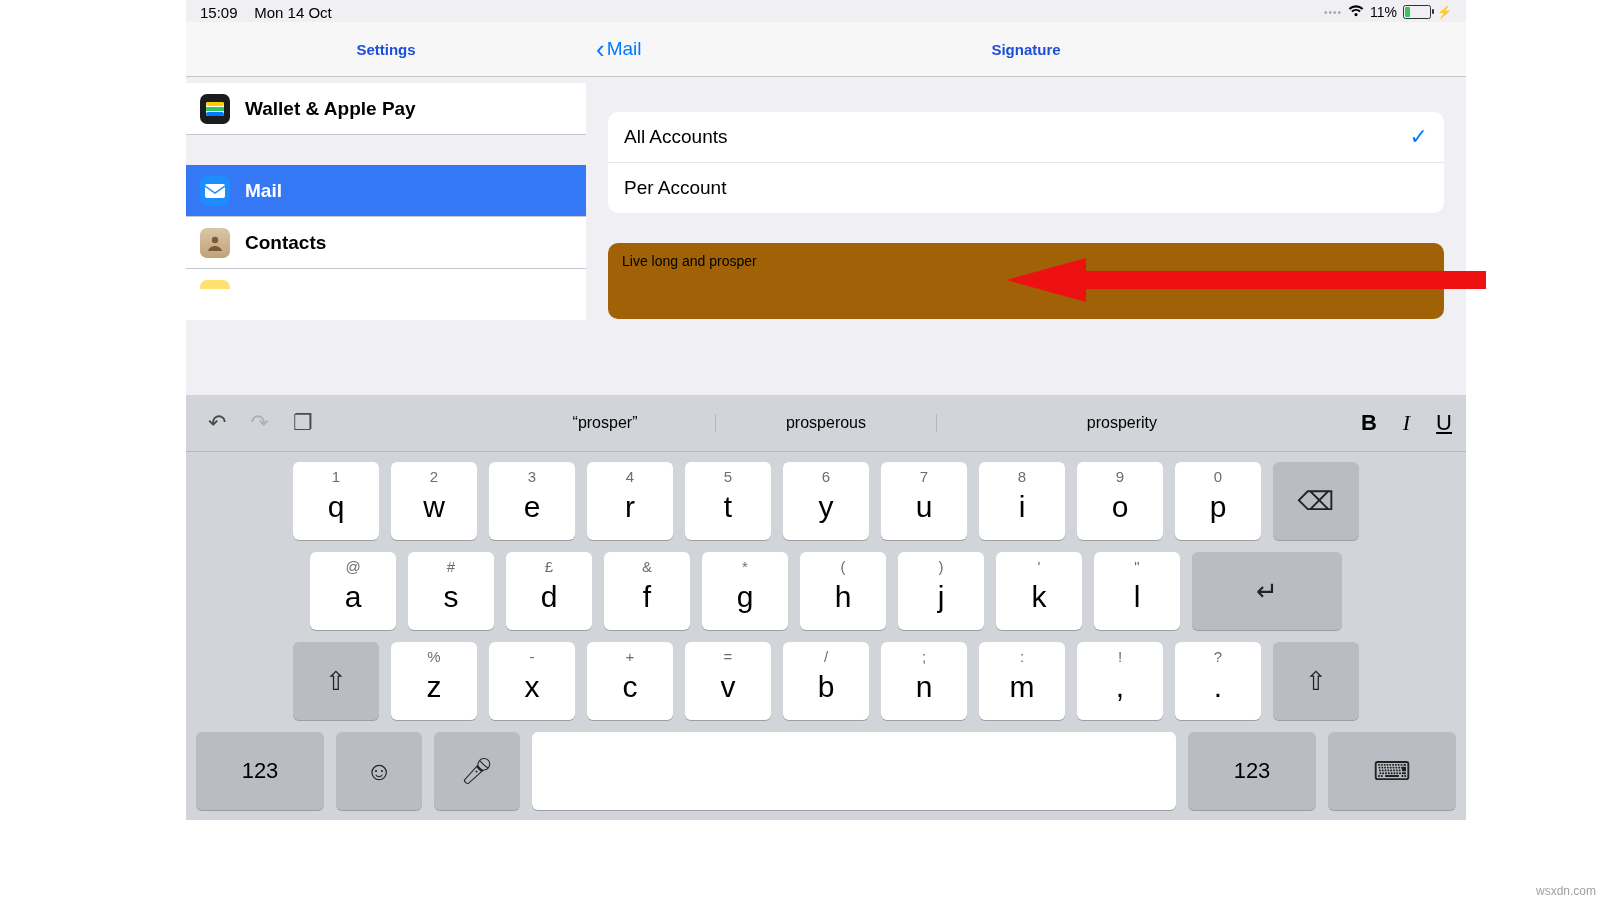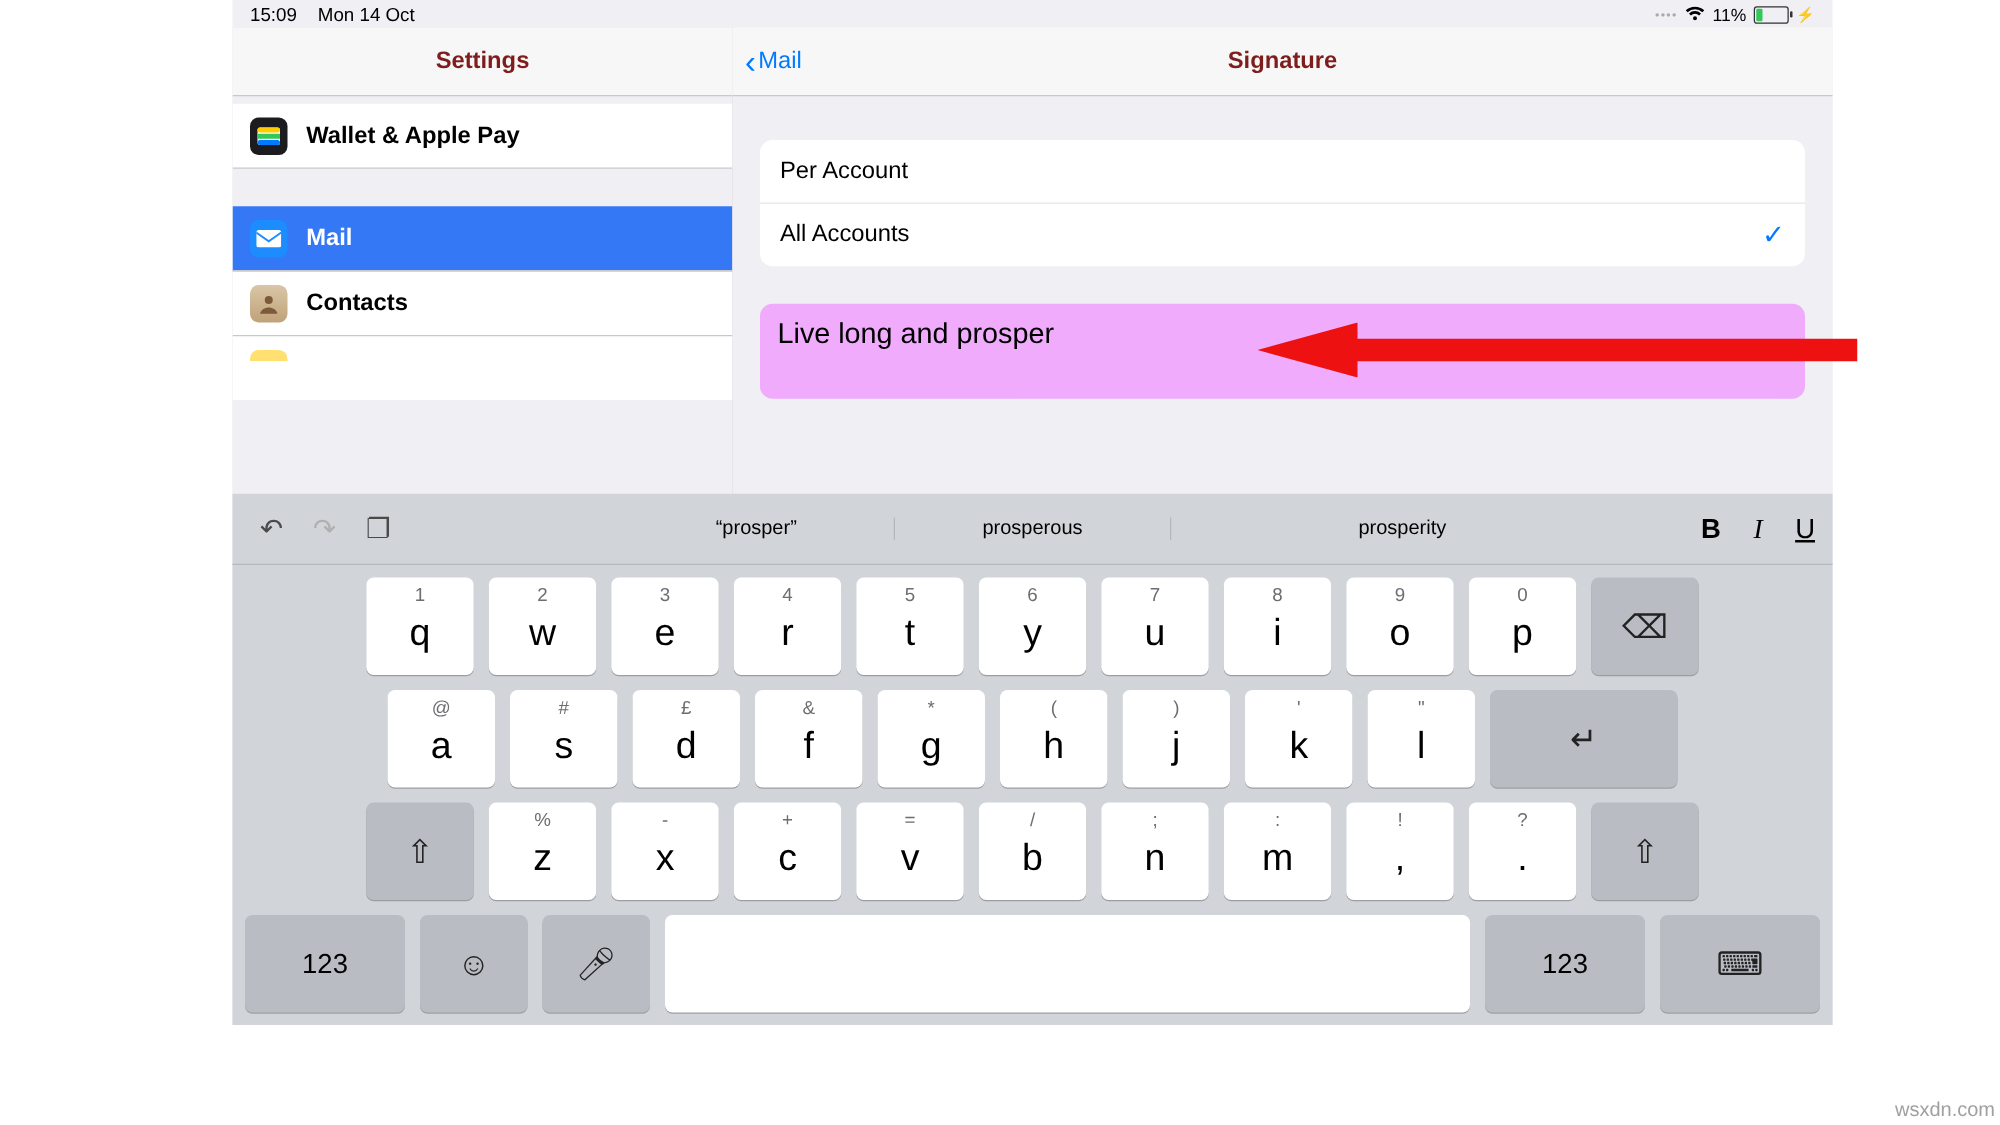--- a/index.html
+++ b/index.html
@@ -11,21 +11,21 @@
   .status-right{display:flex;align-items:center;gap:6px;font-size:14px;}
   .dots{letter-spacing:1px;color:#aaa;font-size:10px;}
   .battery{display:inline-block;position:relative;width:26px;height:12px;border:1px solid #333;border-radius:2.5px;}
   .battery::after{content:"";position:absolute;right:-4px;top:3px;width:2px;height:5px;background:#333;border-radius:1px;}
   .battery .fill{position:absolute;left:1px;top:1px;bottom:1px;width:20%;background:#35c759;border-radius:1px;}
 
   
   .masterpane{position:absolute;left:0;top:22px;width:400px;bottom:0;background:#efeff4;border-right:1px solid #c8c7cc;overflow:hidden;}
   .detailpane{position:absolute;left:400px;top:22px;right:0;bottom:0;background:#efeff4;}
   .navbar{height:54px;width:100%;display:flex;align-items:center;justify-content:center;position:relative;border-bottom:1px solid #c8c7cc;background:#f7f7f7;}
-  .navtitle{font-weight:600;font-size:19px;color:#7f1d1d;}
+  .navtitle{font-weight:600;font-size:15px;color:#1d4ed8;}
   .backbtn{position:absolute;left:10px;top:0;height:100%;display:flex;align-items:center;color:#007aff;font-size:19px;gap:2px;}
   .chev{font-size:26px;font-weight:400;line-height:0;}
 
   
   .list{background:#fff;}
   .row{display:flex;align-items:center;height:51px;padding:0 14px;border-bottom:0.5px solid #c8c7cc;font-size:19px;color:#000;gap:15px;font-weight:bold;}
   .row.selected{background:#3478f6;color:#fff;}
   .row.selected .appicon{color:#fff;}
   .sectiongap{height:30px;}
   .appicon{width:30px;height:30px;border-radius:7px;display:flex;align-items:center;justify-content:center;font-size:16px;color:#fff;flex-shrink:0;}
@@ -34,21 +34,21 @@
   .ic-mail{background:#1c8cff;}
   .ic-contacts{background:linear-gradient(180deg,#d9c6a6 0%,#c0a27a 100%);}
   .ic-calendar{background:#fff;border:0.5px solid #ddd;box-sizing:border-box;}
   .ic-notes{background:linear-gradient(180deg,#ffe070 0% 30%,#fff 30% 100%);}
 
   
   .group{margin:35px 22px 0 22px;background:#fff;border-radius:10px;overflow:hidden;}
   .drow{height:50px;display:flex;align-items:center;padding:0 16px;font-size:19px;color:#000;border-bottom:0.5px solid #e5e5ea;justify-content:space-between;}
   .drow:last-child{border-bottom:none;}
   .check{color:#007aff;font-size:22px;}
-  .editor{margin:30px 22px 0 22px;background:#f0abfc;border-radius:10px;height:76px;padding:10px 14px;font-size:23px;box-sizing:border-box;}
+  .editor{margin:30px 22px 0 22px;background:#a16207;border-radius:10px;height:76px;padding:10px 14px;font-size:14px;box-sizing:border-box;}
 
   
   .annot{position:absolute;left:820px;top:258px;width:480px;height:44px;pointer-events:none;}
 
   
   .keyboard{position:absolute;left:186px;top:395px;width:1280px;height:425px;background:#d1d4d9;box-sizing:border-box;}
   .kb-top{height:56px;display:flex;align-items:center;position:relative;border-bottom:1px solid #b5b8bd;}
   .kb-tools{display:flex;gap:24px;padding-left:22px;color:#4a4a4a;font-size:22px;}
   .kb-tools .disabled{color:#b0b0b0;}
   .kb-suggest{position:absolute;left:0;right:0;display:flex;justify-content:center;gap:0;color:#000;font-size:16px;}
@@ -65,21 +65,21 @@
   .key .alt{position:absolute;top:6px;font-size:15px;color:#6d6d72;}
   .key .main{font-size:30px;color:#000;margin-top:12px;}
   .key.fn{background:#b9bdc3;}
   .key.wide{width:128px;}
   .key.wider{width:150px;}
   .key.shift{width:86px;}
   .spacebar{flex:1;background:#fff;border-radius:6px;box-shadow:0 1px 0 rgba(0,0,0,.25);}
   .glyph{font-size:26px;color:#222;}
   .klabel{font-size:22px;}
 
-  .watermark{position:absolute;right:4px;bottom:2px;font-size:16px;color:#a0a0a0;}
+  .watermark{position:absolute;right:4px;bottom:2px;font-size:12px;color:#a0a0a0;}
 </style>
 </head>
 <body>
 
 <div id="stage">
   <div id="device">
 
     <div class="statusbar">
       <div>
         <span>15:09</span>
@@ -153,25 +153,25 @@
       <div class="navbar">
         <div class="backbtn">
           <span class="chev">‹</span>
           <span>Mail</span>
         </div>
         <span class="navtitle">Signature</span>
       </div>
 
       <div class="group">
         <div class="drow">
-          <span>Per Account</span>
-        </div>
-        <div class="drow">
           <span>All Accounts</span>
           <span class="check">✓</span>
+        </div>
+        <div class="drow">
+          <span>Per Account</span>
         </div>
       </div>
 
       <div class="editor">
         <span>Live long and prosper</span>
       </div>
     </div>
 
     <svg class="annot" viewBox="0 0 480 44">
       <polygon points="0,22 80,0 80,13 480,13 480,31 80,31 80,44" fill="#e11"></polygon>

